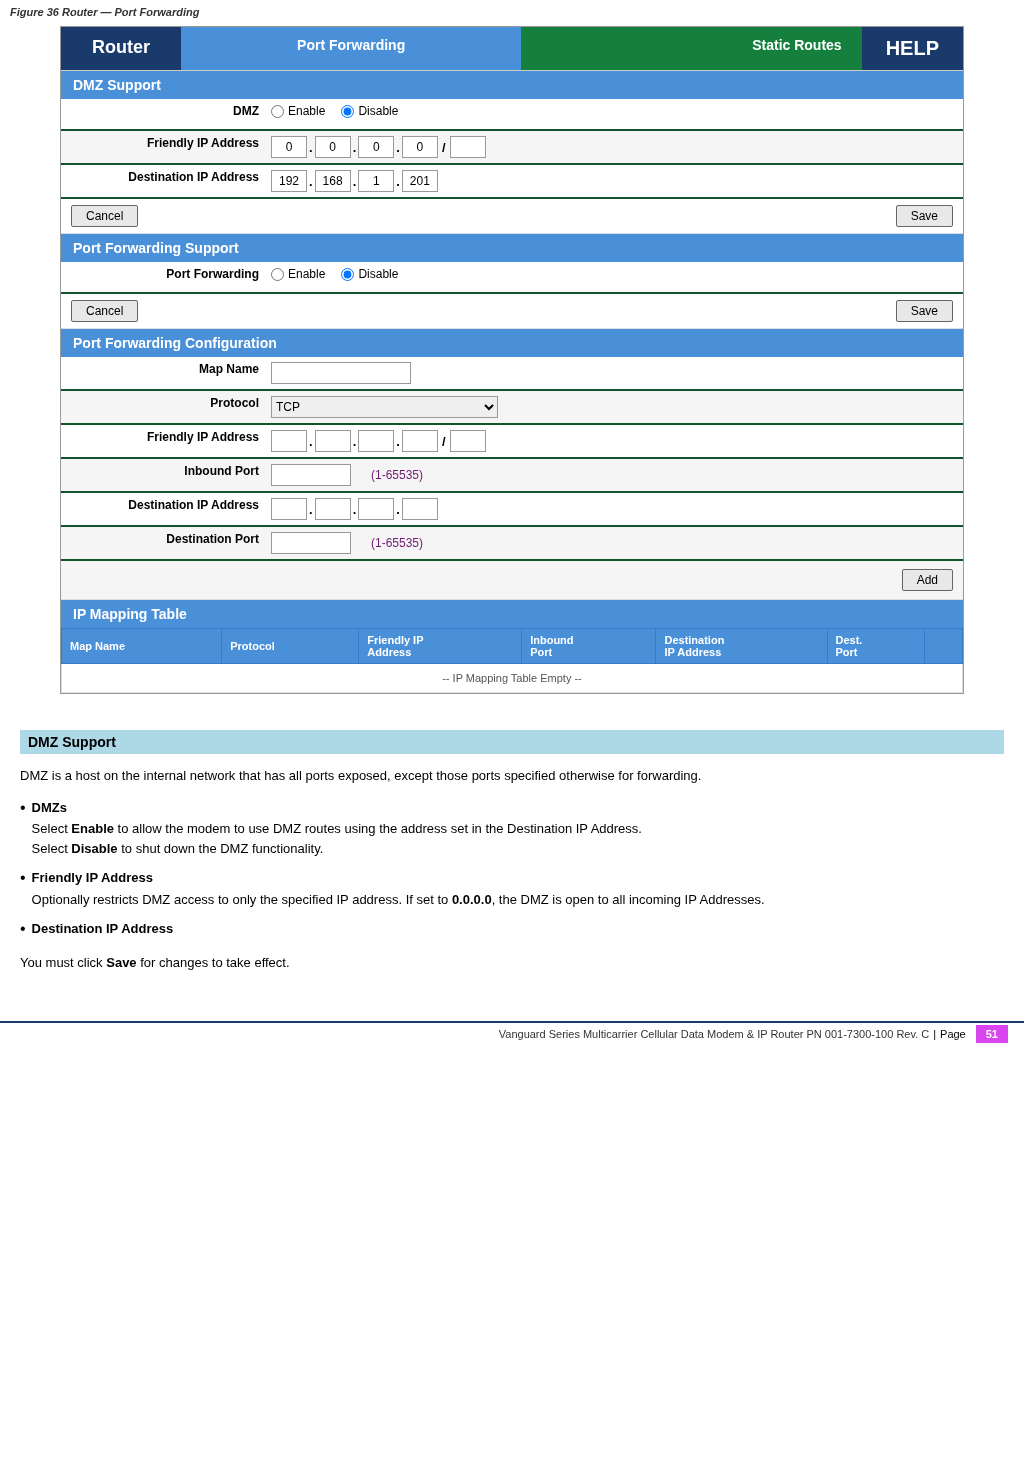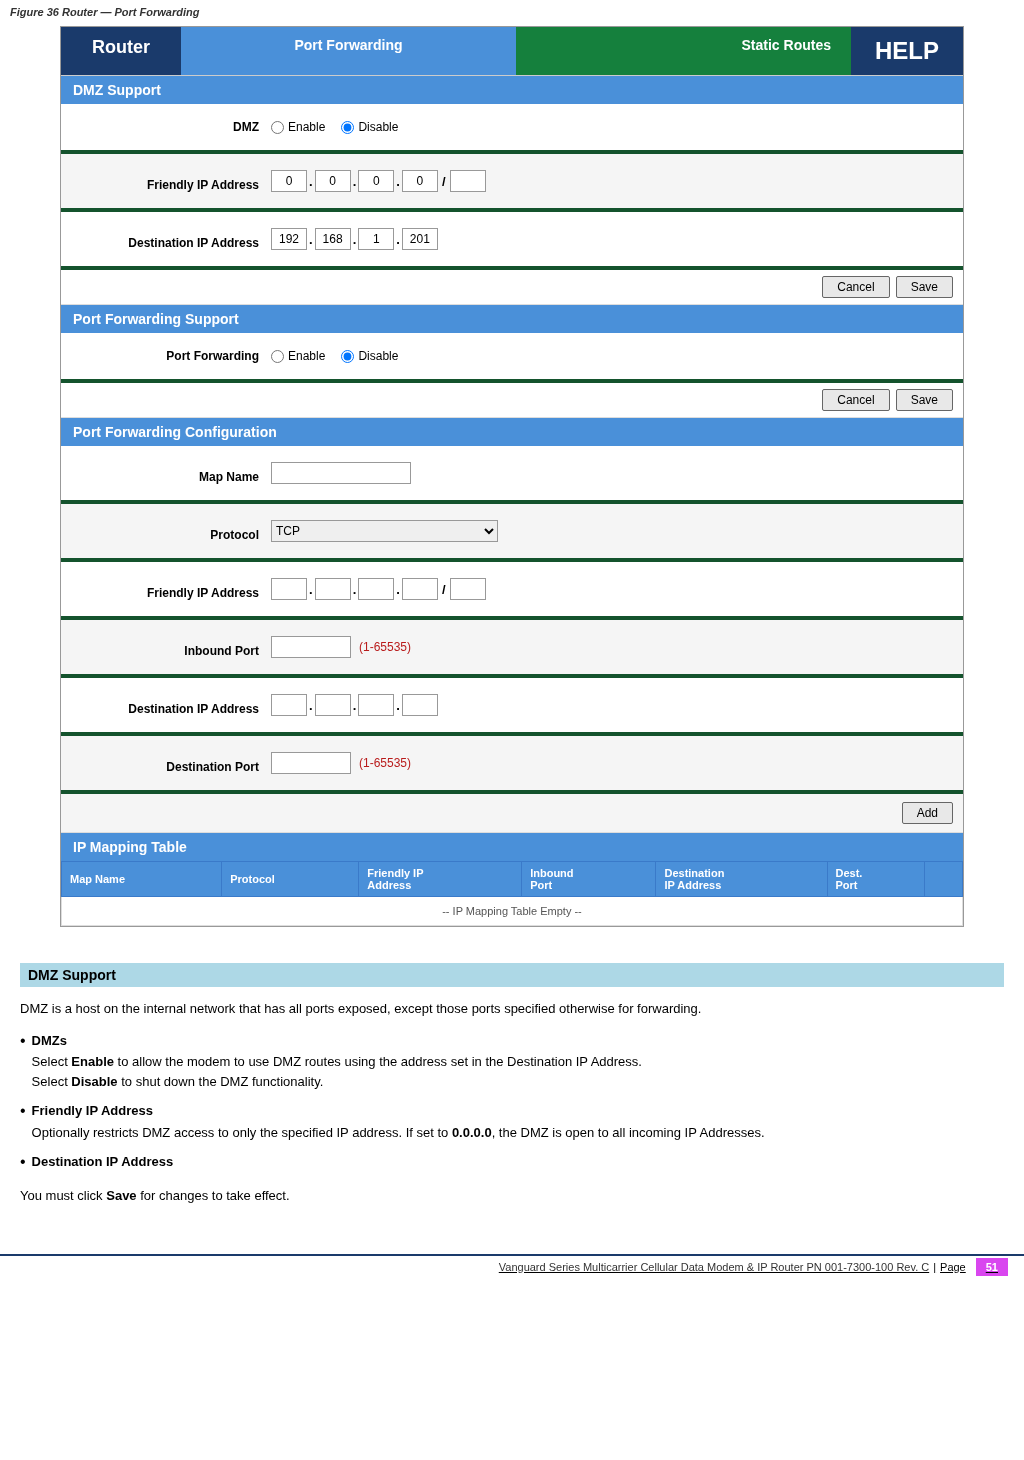--- a/index.html
+++ b/index.html
@@ -56,21 +56,21 @@
       font-weight: bold;
       font-size: 14px;
       padding: 10px 20px;
       flex: 1;
       text-align: right;
     }
     .nav-help {
       background: #1a3a6b;
       color: #fff;
       font-weight: bold;
-      font-size: 24px;
+      font-size: 20px;
       padding: 10px 24px;
       min-width: 80px;
       text-align: left;
     }
 
     
     .section-header {
       background: #4a90d9;
       color: #fff;
       font-weight: bold;
@@ -79,24 +79,24 @@
     }
 
     
     .form-section {
       background: #fff;
       margin-bottom: 0;
     }
 
     .form-row {
       display: flex;
-      align-items: flex-end;
-      padding: 16px 10px;
+      align-items: flex-start;
+      padding: 5px 10px;
       background: #f5f5f5;
-      border-bottom: 4px solid #14532d;
+      border-bottom: 2px solid #14532d;
       min-height: 32px;
     }
     .form-row.white {
       background: #fff;
     }
 
     .form-label {
       font-weight: bold;
       font-size: 12px;
       text-align: right;
@@ -145,21 +145,21 @@
       height: 22px;
       border: 1px solid #999;
       padding: 2px 4px;
       font-size: 12px;
       text-align: center;
     }
 
     
     .btn-row {
       display: flex;
-      justify-content: flex-end;
+      justify-content: space-between;
       padding: 6px 10px;
       gap: 6px;
       background: #fff;
       border-bottom: 1px solid #ddd;
     }
 
     .btn {
       padding: 3px 14px;
       border: 1px solid #666;
       background: #e8e8e8;
@@ -187,23 +187,23 @@
 
     
     .port-input {
       width: 80px;
       height: 22px;
       border: 1px solid #999;
       padding: 2px 4px;
       font-size: 12px;
     }
     .port-hint {
-      margin-left: 8px;
-      font-size: 12px;
-      color: #b91c1c;
+      margin-left: 20px;
+      font-size: 12px;
+      color: #701a75;
     }
 
     
     .add-btn-row {
       display: flex;
       justify-content: flex-end;
       padding: 8px 10px;
       background: #f5f5f5;
       border-bottom: 1px solid #ddd;
     }
@@ -281,21 +281,20 @@
     .bullet-content strong { font-weight: bold; }
 
     
     .page-footer {
       border-top: 2px solid #1a3a6b;
       padding: 2px 16px;
       display: flex;
       justify-content: flex-end;
       align-items: center;
       margin-top: 20px;
-      text-decoration: underline;
     }
     .footer-text {
       font-size: 11px;
       color: #333;
     }
     .footer-page {
       background: #d946ef;
       color: #fff;
       font-size: 11px;
       padding: 3px 10px;

